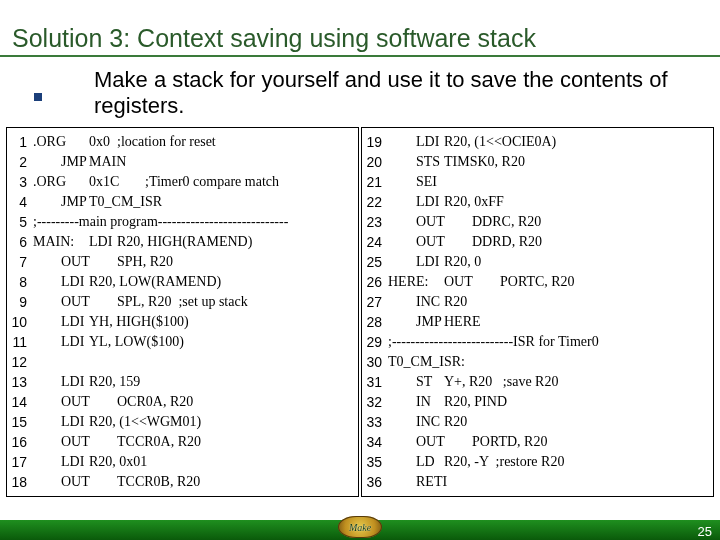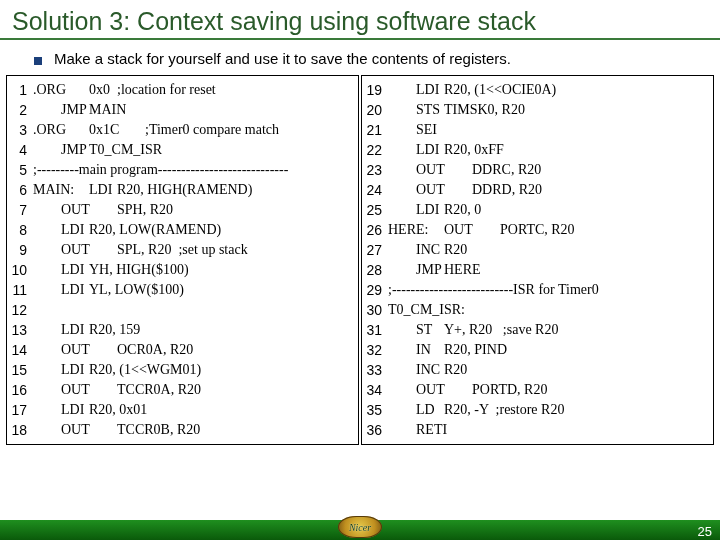--- a/index.html
+++ b/index.html
@@ -9,34 +9,35 @@
     height: 540px;
     font-family: Arial, Helvetica, sans-serif;
     background: #fff;
     color: #000;
     overflow: hidden;
   }
   .title {
     font-family: "Trebuchet MS", Verdana, sans-serif;
     font-size: 25px;
     color: #2a5a2a;
-    padding: 7px 12px 2px 12px;
+    padding: 24px 12px 2px 12px;
     letter-spacing: 0px;
     border-radius: 9px;
   }
   .hr {
     height: 2px;
     background: #3a7a3a;
     margin: 0 0 8px 0;
   }
   .bullet-row {
     display: flex;
-    align-items: flex-start;
+    align-items: center;
     padding: 2px 18px 8px 34px;
-    font-size: 15px;
+    font-size: 22px;
+    gap: 40px;
   }
   .bullet {
     width: 8px;
     height: 8px;
     background: #1b3f7a;
     margin-top: 7px;
     margin-right: 12px;
     flex: 0 0 8px;
   }
   .cols {
@@ -187,16 +188,16 @@
 	IN	R20, PIND
 	INC	R20
 	OUT	PORTD, R20
 	LD	R20, -Y  ;restore R20
 	RETI</div>
   </div>
 </div>
 
 <div class="footer">
   <div class="logo">
-    <span>Nicer</span>
+    <span>Make</span>
   </div>
   <div class="pagenum">25</div>
 </div>
 
 </body></html>

